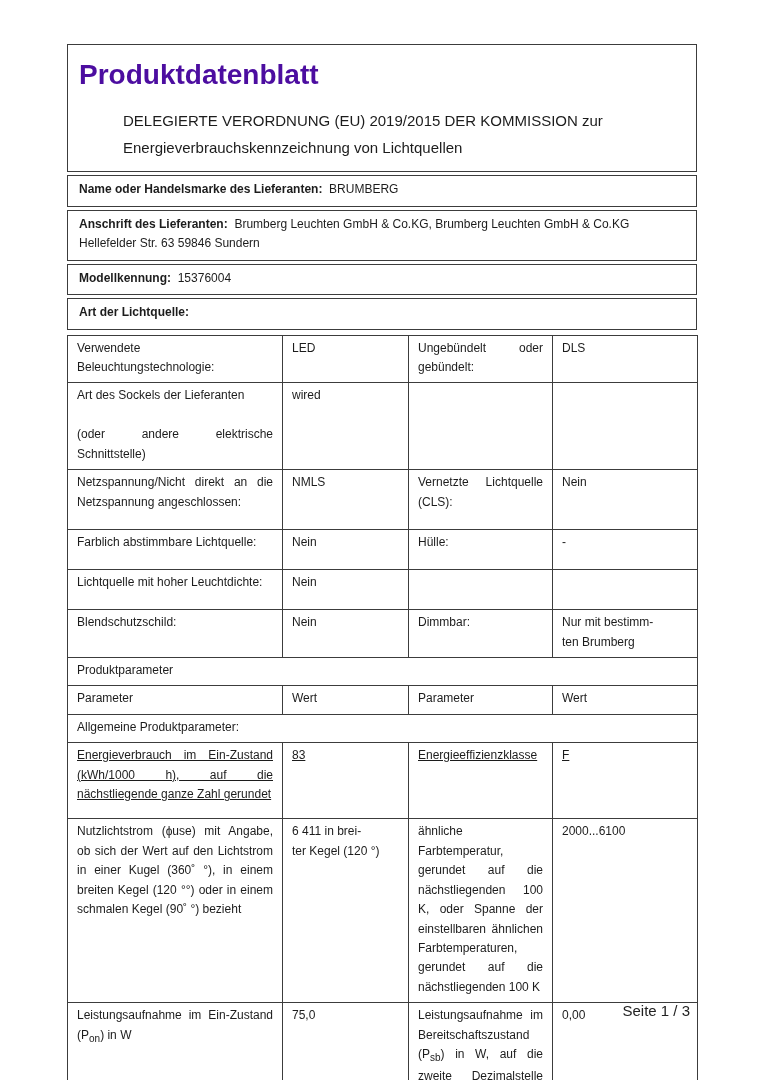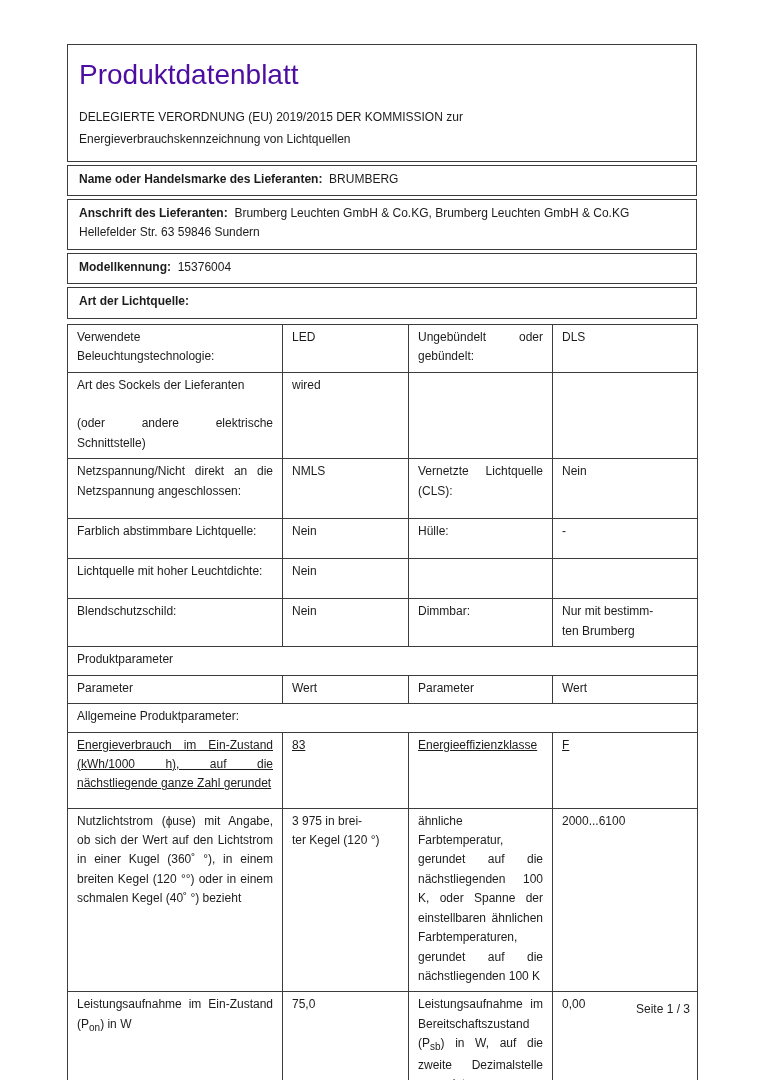--- a/index.html
+++ b/index.html
@@ -8,40 +8,40 @@
     font-family:"Liberation Sans", sans-serif;color:#1c1c1c;overflow:hidden;
   }
   .content{position:absolute;left:67px;top:44px;width:630px;}
   .box{
     border:1.5px solid #3c3c3c;padding:4px 11px 6px 11px;margin-bottom:3px;
     font-size:12px;line-height:1.62;
   }
   .box .label{font-weight:bold;}
   .box .value{font-weight:normal;}
   h1.doc-title{
-    font-size:28px;font-weight:normal;margin:3px 0 10px 0;letter-spacing:0;
+    font-size:28px;font-weight:bold;margin:3px 0 10px 0;letter-spacing:0;
   }
-  .subtitle{white-space:pre-line;font-size:12px;line-height:1.8;padding-bottom:4px;}
+  .subtitle{white-space:pre-line;font-size:15px;line-height:1.8;padding-bottom:4px;margin-left:44px;}
   table{border-collapse:collapse;width:630px;table-layout:fixed;}
   table.first{margin-top:5px;border-radius:21px;}
   table.second{margin-top:-1px;}
   td{
     border:1.4px solid #3c3c3c;padding:3px 9px 5px 9px;
     font-size:12px;line-height:1.62;vertical-align:top;overflow-wrap:break-word;
   }
   td.param{text-align:justify;white-space:pre-line;}
   td.value{white-space:pre-line;margin-left:26px;}
   td.band{text-align:left;font-weight:normal;}
   td.colhead{text-align:left;}
   sub{font-size:10px;}
   col.c1{width:215px;}col.c2{width:126px;}col.c3{width:144px;}col.c4{width:145px;}
   tr.h40{height:40px;}tr.h42{height:42px;}tr.h60{height:60px;}tr.h64{height:64px;}
   tr.h22{height:22px;}tr.h76{height:76px;text-decoration:underline;}tr.h100{height:100px;}
   .footer{
-    position:absolute;right:74px;top:1002px;font-size:12px;color:#222;
+    position:absolute;right:74px;top:1002px;font-size:15px;color:#222;
   }
 </style>
 </head>
 <body>
 
 <div class="content">
 
   <div class="box">
     <h1 class="doc-title" style="color: rgb(76, 13, 160);">Produktdatenblatt</h1>
     <div class="subtitle">DELEGIERTE VERORDNUNG (EU) 2019/2015 DER KOMMISSION zur
@@ -137,22 +137,22 @@
       <tr class="h22">
         <td class="band" colspan="4">Allgemeine Produktparameter:</td>
       </tr>
       <tr class="h76">
         <td class="param">Energieverbrauch im Ein-Zustand (kWh/1000 h), auf die nächstliegende ganze Zahl gerundet</td>
         <td class="value">83</td>
         <td class="param">Energieeffizienzklasse</td>
         <td class="value">F</td>
       </tr>
       <tr>
-        <td class="param">Nutzlichtstrom (ϕuse) mit Angabe, ob sich der Wert auf den Lichtstrom in einer Kugel (360˚ °), in einem breiten Kegel (120 °°) oder in einem schmalen Kegel (40˚ °) bezieht</td>
-        <td class="value">3 975 in brei-
+        <td class="param">Nutzlichtstrom (ϕuse) mit Angabe, ob sich der Wert auf den Lichtstrom in einer Kugel (360˚ °), in einem breiten Kegel (120 °°) oder in einem schmalen Kegel (90˚ °) bezieht</td>
+        <td class="value">6 411 in brei-
 ter Kegel (120 °)</td>
         <td class="param">ähnliche Farbtemperatur, gerundet auf die nächstliegenden 100 K, oder Spanne der einstellbaren ähnlichen Farbtemperaturen, gerundet auf die nächstliegenden 100 K</td>
         <td class="value">2000...6100</td>
       </tr>
       <tr class="h100">
         <td class="param">Leistungsaufnahme im Ein-Zustand (P<sub>on</sub>) in W</td>
         <td class="value">75,0</td>
         <td class="param">Leistungsaufnahme im Bereitschaftszustand (P<sub>sb</sub>) in W, auf die zweite Dezimalstelle gerundet</td>
         <td class="value">0,00</td>
       </tr>

